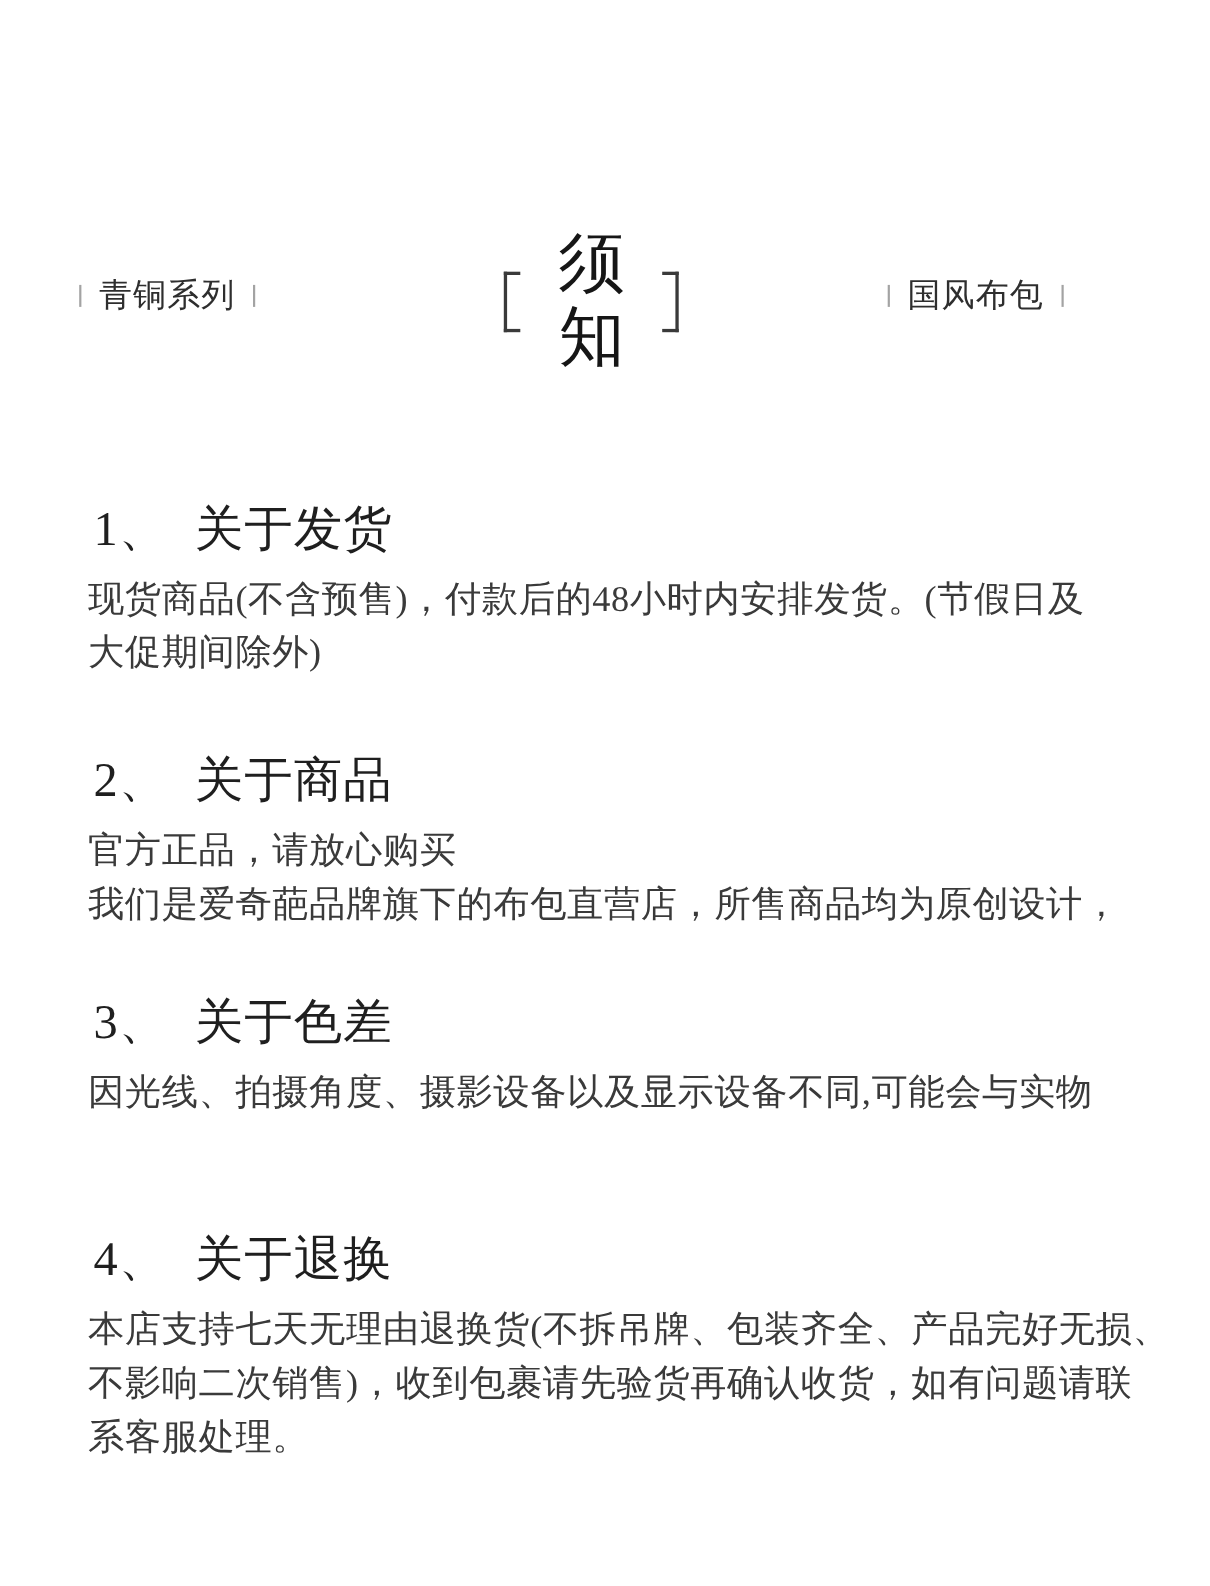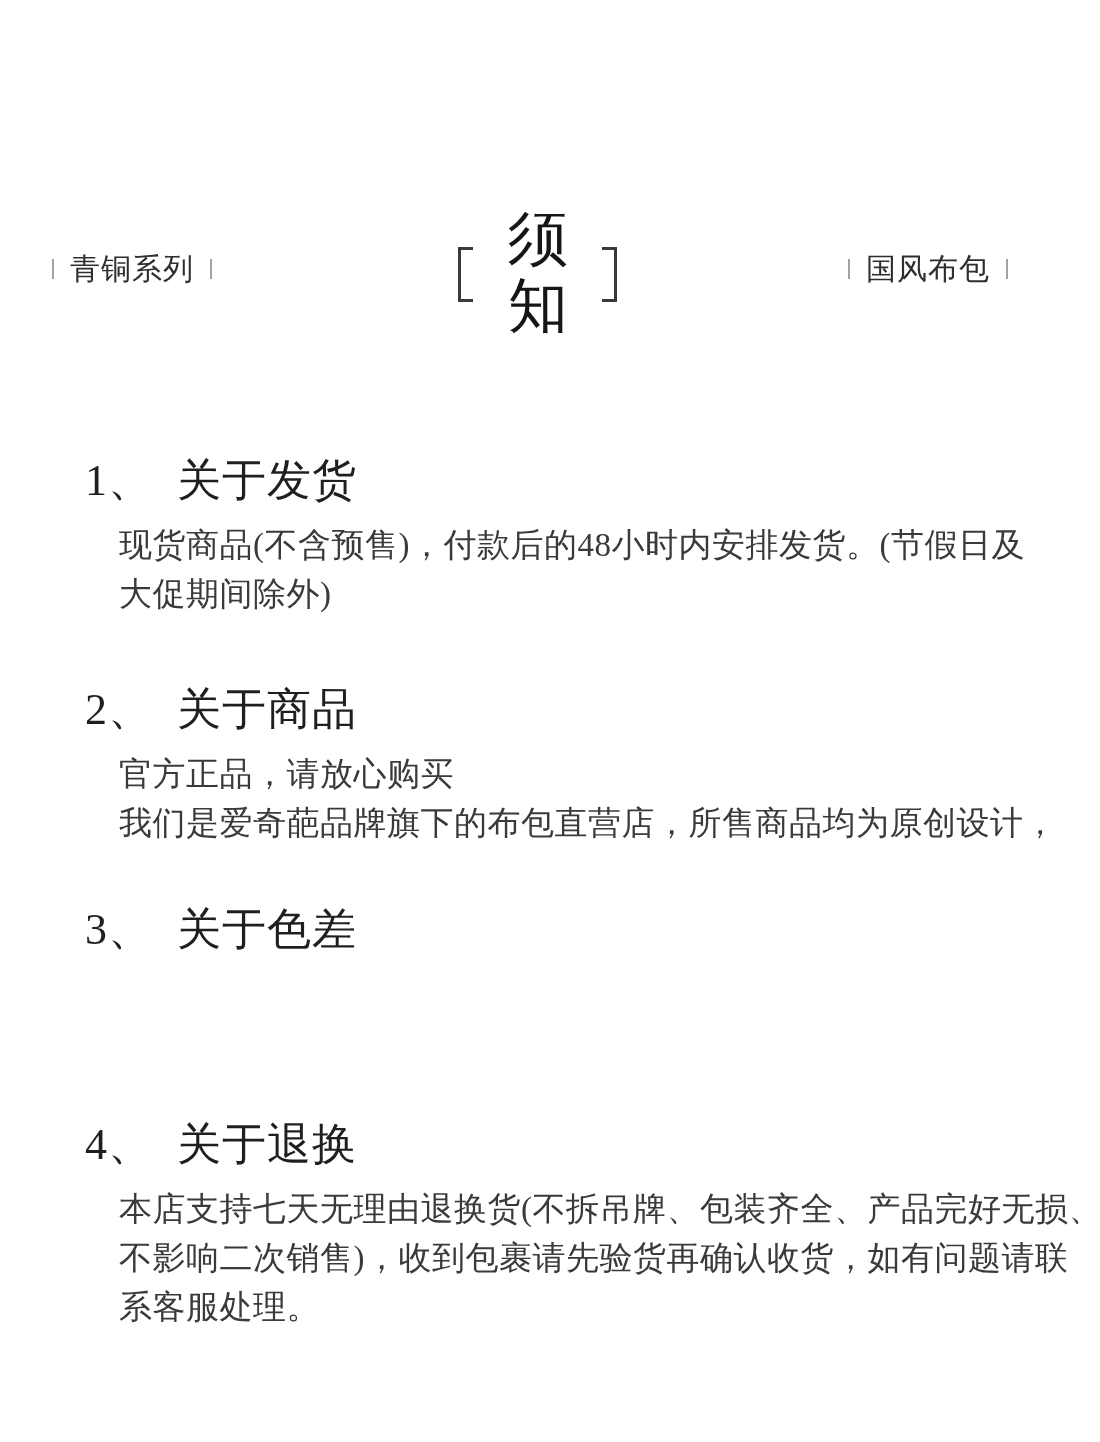--- a/index.html
+++ b/index.html
@@ -16,22 +16,22 @@
     position:absolute;
     display:flex;align-items:center;
     color:#2e2e2e;
     font-size:30px;line-height:30px;
     letter-spacing:1px;
   }
   .side-label .tick{
     width:2px;height:20px;background:#a3a3a3;display:inline-block;
   }
   .side-label .side-text{padding:0 16px;white-space:nowrap;}
-  .side-label.left{left:52px;top:254px;}
-  .side-label.right{left:848px;top:254px;}
+  .side-label.left{left:72px;top:254px;}
+  .side-label.right{left:807px;top:254px;}
 
   .title-chars{
     position:absolute;left:478px;top:206px;width:120px;
     text-align:center;
     font-size:60px;line-height:67px;
     color:#161616;
     letter-spacing:0;
   }
   .title-chars span{display:block;}
   .bracket{position:absolute;top:247px;width:15px;height:55px;box-sizing:border-box;}
@@ -53,21 +53,21 @@
   .sec-head{
     display:flex;align-items:baseline;
     margin-left:85px;
     font-size:44px;line-height:52px;
     color:#1f1f1f;
     letter-spacing:1px;
   }
   .sec-head .num{white-space:nowrap;}
   .sec-head .ttl{margin-left:24px;white-space:nowrap;}
   .sec-body{
-    margin-left:119px;margin-top:14px;
+    margin-left:80px;margin-top:14px;
     width:920px;
     font-size:33px;line-height:49px;
     color:#3a3a3a;
     letter-spacing:0.5px;
   }
   .sec-body .bline{white-space:nowrap;}
 
   .s1{top:455px;}
   .s2{top:684px;}
   .s3{top:904px;}
@@ -118,20 +118,21 @@
       <div class="bline">我们是爱奇葩品牌旗下的布包直营店，所售商品均为原创设计，</div>
     </div>
   </div>
 
   <div class="section s3">
     <div class="sec-head">
       <span class="num">3、</span>
       <span class="ttl">关于色差</span>
     </div>
     <div class="sec-body">
+      <div class="bline">因光线、拍摄角度、摄影设备以及显示设备不同,可能会与实物</div>
     </div>
   </div>
 
   <div class="section s4">
     <div class="sec-head">
       <span class="num">4、</span>
       <span class="ttl">关于退换</span>
     </div>
     <div class="sec-body">
       <div class="bline">本店支持七天无理由退换货(不拆吊牌、包装齐全、产品完好无损、</div>

